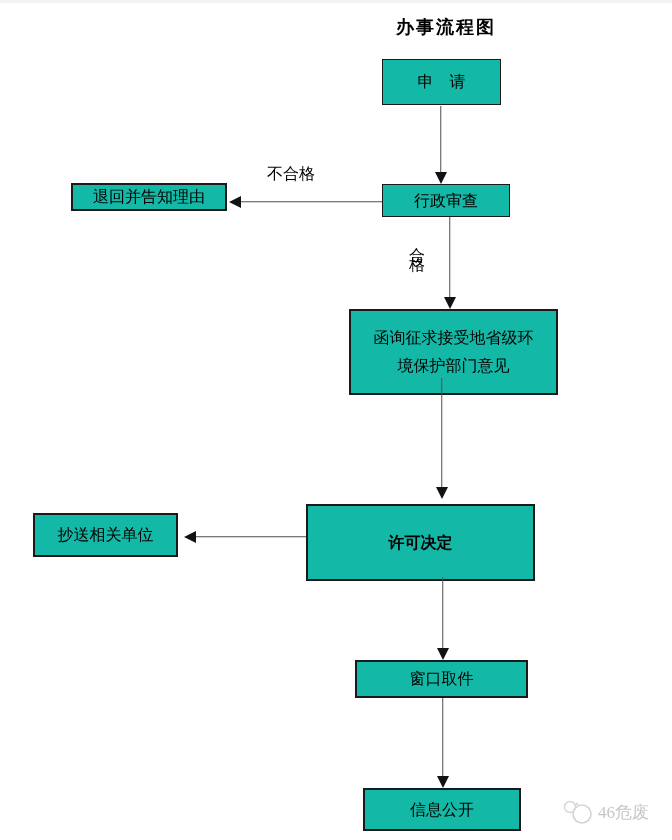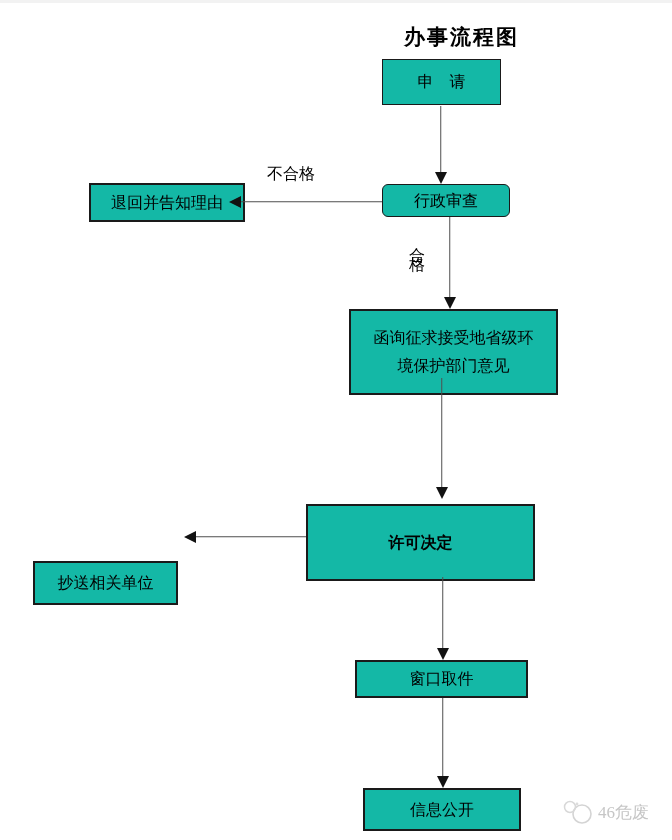--- a/index.html
+++ b/index.html
@@ -12,46 +12,46 @@
     font-family: "Liberation Serif", serif;
     color: #000000;
   }
   .top-strip {
     position: absolute; left: 0; top: 0; width: 672px; height: 3px;
     background: #f2f2f2;
   }
   .title {
     position: absolute;
     left: 388px; top: 7px;
-    margin: 16px;
-    font-size: 21px;
+    margin: 8px;
+    font-size: 18px;
     font-weight: bold;
     letter-spacing: 2px;
     white-space: nowrap;
   }
   .node {
     position: absolute;
     box-sizing: border-box;
     display: flex;
     align-items: center;
     justify-content: center;
     text-align: center;
     font-size: 16px;
     line-height: 28px;
     white-space: pre-line;
     background: #14b8a6;
   }
   .node.thin  { border: 1px solid #1a1a1a; }
   .node.thick { border: 2px solid #1a1a1a; }
   #n-apply    { left: 382px; top:  59px; width: 119px; height: 46px; }
-  #n-review   { left: 382px; top: 184px; width: 128px; height: 33px; border-radius: 6px; }
-  #n-return   { left:  89px; top: 183px; width: 156px; height: 39px; }
+  #n-review   { left: 382px; top: 184px; width: 128px; height: 33px; }
+  #n-return   { left:  71px; top: 183px; width: 156px; height: 28px; }
   #n-consult  { left: 349px; top: 309px; width: 209px; height: 86px; }
   #n-decision { left: 306px; top: 504px; width: 229px; height: 77px; font-weight: bold; }
-  #n-copy     { left:  33px; top: 513px; width: 145px; height: 44px; margin-top: 48px; }
+  #n-copy     { left:  33px; top: 513px; width: 145px; height: 44px; }
   #n-pickup   { left: 355px; top: 660px; width: 173px; height: 38px; }
   #n-publish  { left: 363px; top: 788px; width: 158px; height: 43px; }
 
   .arrow-down { position: absolute; width: 13px; }
   .arrow-down .shaft {
     position: absolute; left: 50%; transform: translateX(-50%);
     top: 0; bottom: 11px; width: 1.5px; background: #4f4f4f;
   }
   .arrow-down .head {
     position: absolute; bottom: 0; left: 50%; transform: translateX(-50%);

